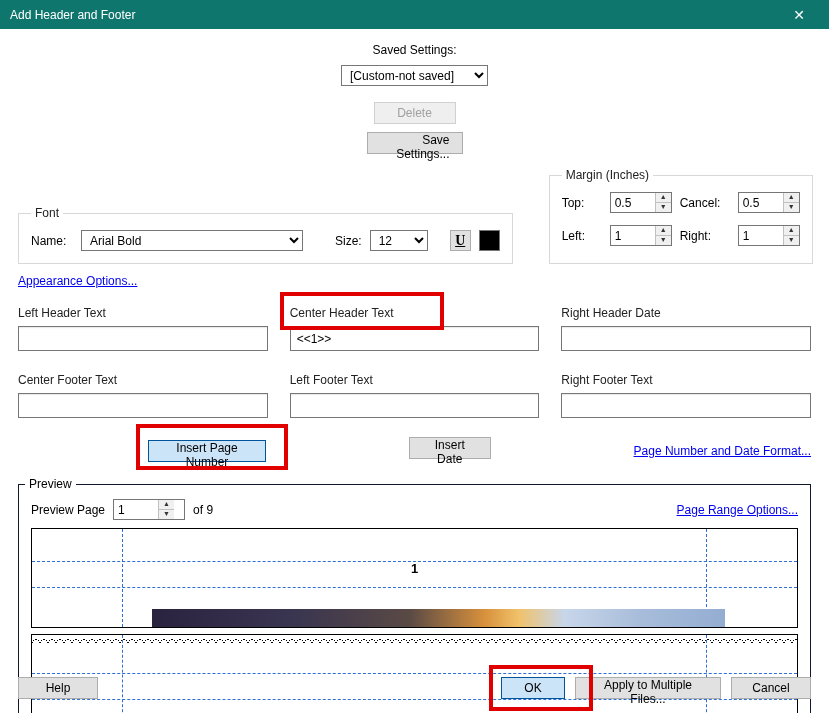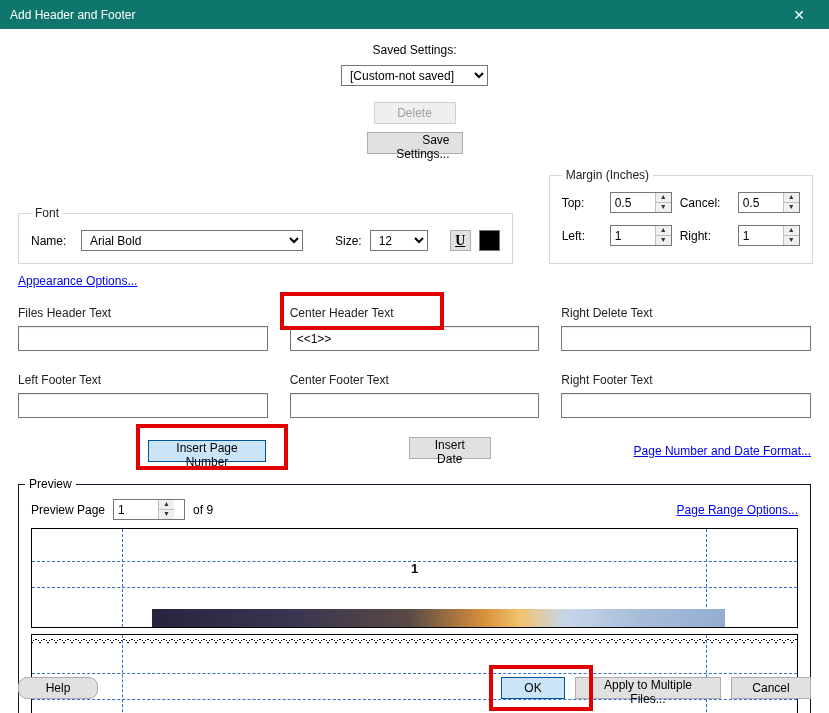--- a/index.html
+++ b/index.html
@@ -123,39 +123,39 @@
       </div>
     </fieldset>
   </div>
 
   <div style="margin-top:10px;">
     <span class="link">Appearance Options...</span>
   </div>
 
   <div class="grid-3" style="margin-top:18px; position:relative;">
     <div>
-      <div class="fieldlabel">Files Header Text</div>
+      <div class="fieldlabel">Left Header Text</div>
       <input class="textbox" style="">
     </div>
     <div style="position:relative;">
       <div class="fieldlabel">Center Header Text</div>
       <input class="textbox" value="&lt;&lt;1&gt;&gt;" style="">
       <div class="redbox" style="top:-14px; left:-10px; width:164px; height:38px;"></div>
     </div>
     <div>
-      <div class="fieldlabel">Right Delete Text</div>
-      <input class="textbox" style="">
-    </div>
-
+      <div class="fieldlabel">Right Header Date</div>
+      <input class="textbox" style="">
+    </div>
+
+    <div>
+      <div class="fieldlabel">Center Footer Text</div>
+      <input class="textbox" style="">
+    </div>
     <div>
       <div class="fieldlabel">Left Footer Text</div>
-      <input class="textbox" style="">
-    </div>
-    <div>
-      <div class="fieldlabel">Center Footer Text</div>
       <input class="textbox" style="">
     </div>
     <div>
       <div class="fieldlabel">Right Footer Text</div>
       <input class="textbox" style="">
     </div>
   </div>
 
   <div style="margin-top:18px; display:flex; align-items:center; position:relative; height:30px;">
     <div style="width:130px;"></div>
@@ -197,21 +197,21 @@
       <div class="dash-h" style="top:38px;"></div>
       <div class="dash-h" style="top:64px;"></div>
       <div class="dash-v" style="left:90px;"></div>
       <div class="dash-v" style="right:90px;"></div>
     </div>
   </div>
 
 </div>
 
 <div class="footer-row">
-  <button class="btn" style="width:80px;border-radius:9px;">Help</button>
+  <button class="btn" style="width:80px;">Help</button>
   <span style="flex:1;"></span>
   <div style="position:relative; display:inline-block;">
     <button class="btn blue" style="width:64px;">OK</button>
     <div class="redbox" style="left:-12px; top:-12px; width:104px; height:46px;"></div>
   </div>
   <span style="width:10px;"></span>
   <button class="btn" style="width:146px;">Apply to Multiple Files...</button>
   <span style="width:10px;"></span>
   <button class="btn" style="width:80px;">Cancel</button>
 </div>

